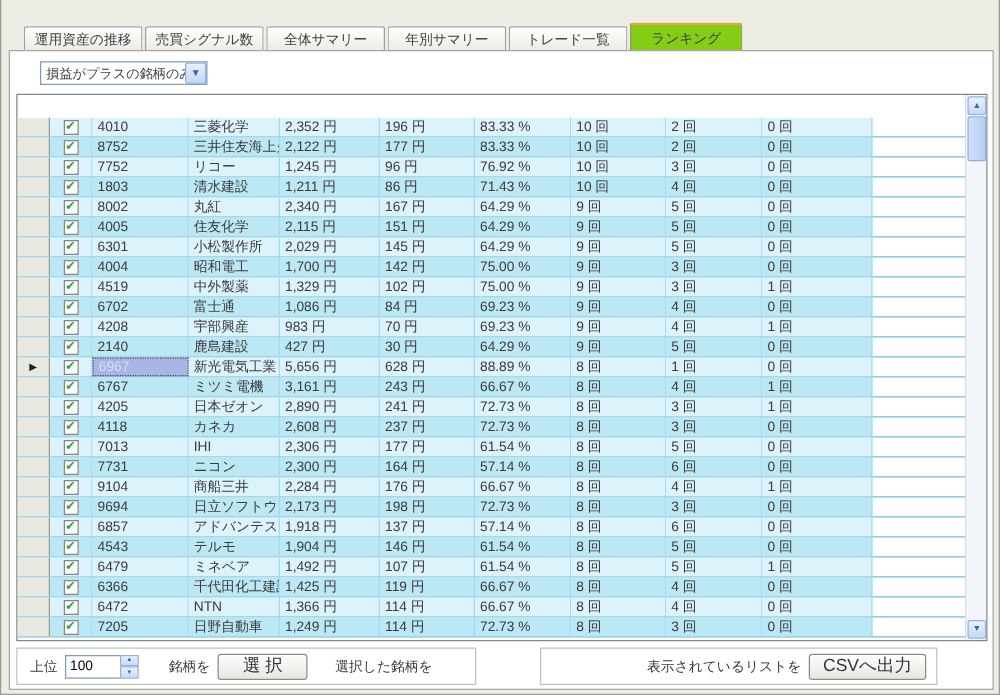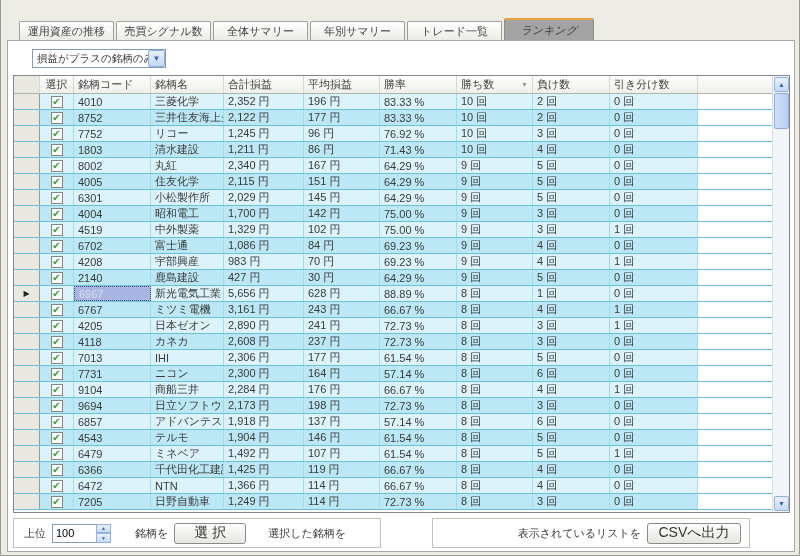--- a/index.html
+++ b/index.html
@@ -15,22 +15,22 @@
   .menubar { position:absolute; left:0; top:0; width:100%; height:18px;
     background:#3d3d3d; color:#f5f5f5; display:flex; align-items:center; }
   .menubar span { padding:0 8px; margin-left:16px; cursor:default; }
 
   
   .tabbar { position:absolute; left:0; top:18px; width:100%; height:22px;
     display:flex; align-items:flex-end; padding-left:18px; }
   .tab { height:19px; width:95px; margin-right:2px; display:flex; align-items:center; justify-content:center;
     background:linear-gradient(#ffffff,#ecebe6); border:1px solid #a0a09a; border-bottom:none;
     border-radius:2px 2px 0 0; color:#404040; cursor:pointer; }
-  .tab.active { height:22px; width:90px; background:#a3a3a3; border:1px solid #8f8f89; border-bottom:none;
-    border-top:2px solid #e8a33d; position:relative; z-index:3;font-style:italic; }
+  .tab.active { height:22px; width:90px; background:#84cc16; border:1px solid #8f8f89; border-bottom:none;
+    border-top:2px solid #e8a33d; position:relative; z-index:3; }
 
   
   .panel { position:absolute; left:6px; top:40px; width:788px; height:512px;
     background:#ffffff; border:1px solid #a7a6a0; z-index:2; }
 
   
   .combo { position:absolute; left:24px; top:8px; width:134px; height:19px;
     border:1px solid #7f9db9; background:#ffffff; display:flex; align-items:center; cursor:pointer; }
   .combo-text { flex:1; padding-left:4px; font-size:10.5px; white-space:nowrap; overflow:hidden; }
   .combo-btn { width:17px; height:17px; margin:0; border-radius:2px;
@@ -115,32 +115,20 @@
     </div>
 
   <div class="panel">
 
     <div class="combo">
       <span class="combo-text">損益がプラスの銘柄のみ表示</span>
       <span class="combo-btn">▼</span>
     </div>
 
     <div class="grid">
-      <div class="grid-header">
-          <div class="hcell c-rowhdr"></div>
-          <div class="hcell c-sel">選択</div>
-          <div class="hcell c-code">銘柄コード</div>
-          <div class="hcell c-name">銘柄名</div>
-          <div class="hcell c-total">合計損益</div>
-          <div class="hcell c-avg">平均損益</div>
-          <div class="hcell c-rate">勝率</div>
-          <div class="hcell c-wins">勝ち数<span class="sort-icon">▼</span></div>
-          <div class="hcell c-losses">負け数</div>
-          <div class="hcell c-draws">引き分け数</div>
-        </div>
       <div class="grid-body">
           <div class="grid-row alt0">
             <div class="cell c-rowhdr"></div>
             <div class="cell c-sel">
               <span class="cb">✔</span>
             </div>
             <div class="cell c-code">4010</div>
             <div class="cell c-name">三菱化学</div>
             <div class="cell c-total">2,352 円</div>
             <div class="cell c-avg">196 円</div>

